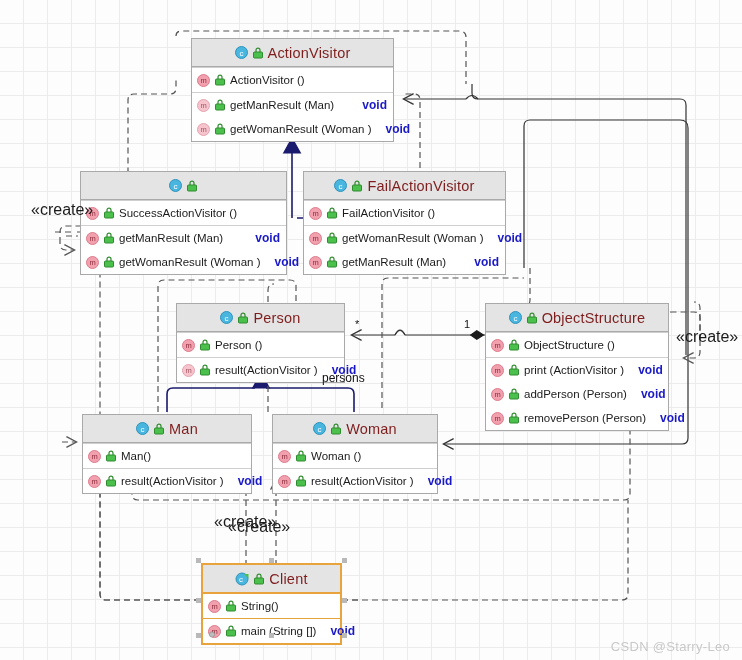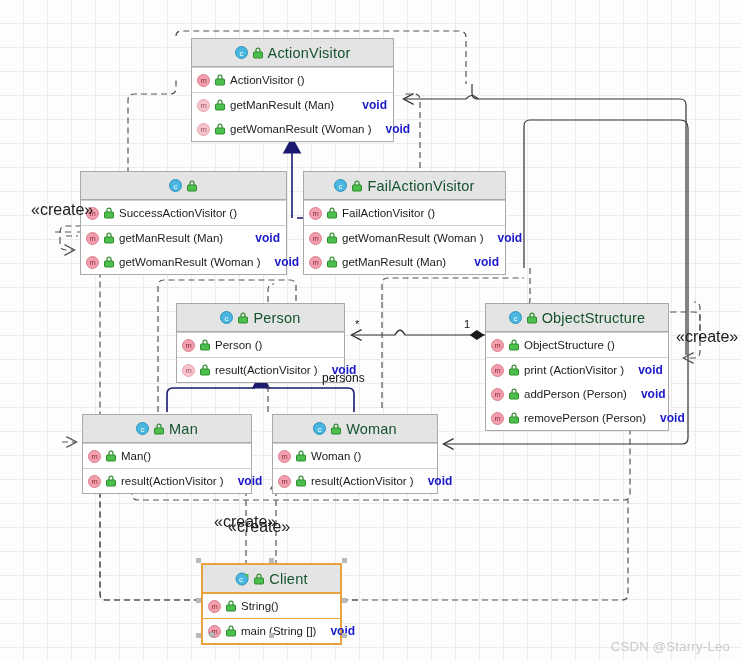--- a/index.html
+++ b/index.html
@@ -36,21 +36,21 @@
   .uml .hdr{
     background:#e4e4e4;
     border-bottom:1px solid #a9a9a9;
     height:28px;
     display:flex;align-items:center;justify-content:center;
     gap:4px;
     box-sizing:border-box;
   }
   .uml.selected .hdr{border-bottom:1px solid #e8a33d;background:#e4e4e4;}
   .uml .cname{
-    font-size:14.5px;color:#14532d;letter-spacing:.2px;white-space:nowrap;
+    font-size:14.5px;color:#7f1d1d;letter-spacing:.2px;white-space:nowrap;
   }
   .uml .sec{
     border-top:1px solid #cfcfcf;
     padding:0;
   }
   .uml .sec:first-of-type{border-top:none;}
   .uml.selected .sec{border-top:1px solid #e8a33d;}
   .row{
     display:flex;align-items:center;
     height:24px;

